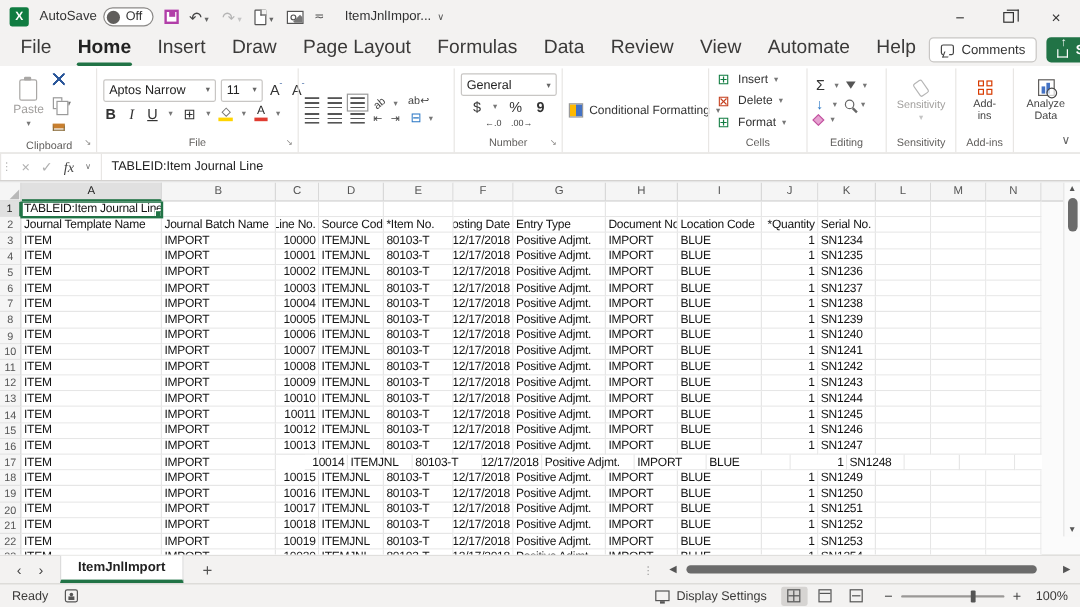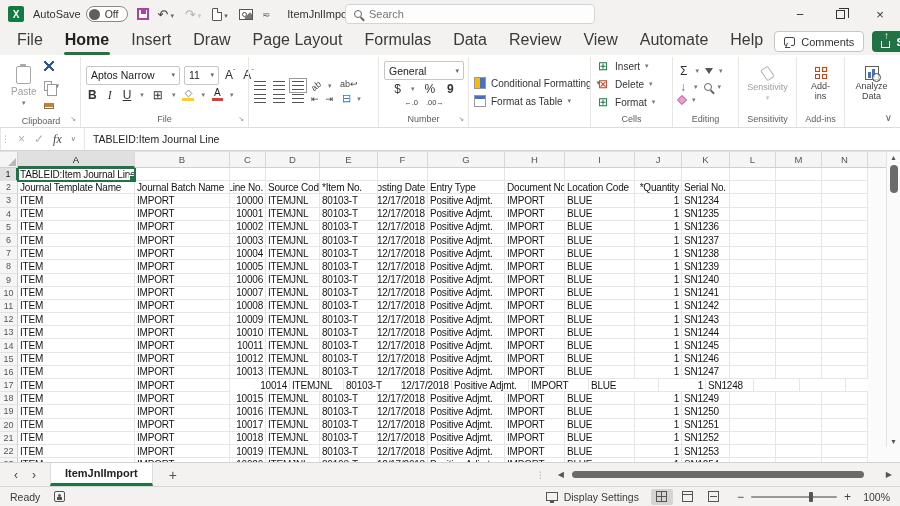--- a/index.html
+++ b/index.html
@@ -208,24 +208,20 @@
           <span class="ic-pic"></span>
         </div>
       <div class="qat">
           <span style="font-size:10px;color:#555">≂</span>
         </div>
       <div class="docname">
         <span>ItemJnlImpor...</span>
           <span class="dd">∨</span>
       </div>
     </div>
-    <div class="searchbox">
-      <span class="mag"></span>
-      <input type="text" placeholder="Search" style="">
-    </div>
     <div class="winbtns">
       <div class="winbtn">−</div>
       <div class="winbtn">
           <span class="ic-max"></span>
         </div>
       <div class="winbtn">×</div>
     </div>
   </div>
 
   <div class="menubar">
@@ -380,25 +376,20 @@
     </div>
 
     <div class="group" style="width:122px">
       <div class="gbody">
         <div class="fcol" style="gap:2px">
           <div class="stybtn">
               <span class="ic-sq12 cfq"></span>
               <span>Conditional Formatting</span>
               <span class="dd">▾</span>
             </div>
-          <div class="stybtn">
-              <span class="ic-sq12 fat"></span>
-              <span>Format as Table</span>
-              <span class="dd">▾</span>
-            </div>
         </div>
       </div>
     </div>
 
     <div class="group" style="width:82px">
       <div class="gbody">
         <div class="fcol" style="gap:2px">
           <div class="stybtn">
               <span class="glyph green">⊞</span>
               <span>Insert</span>

